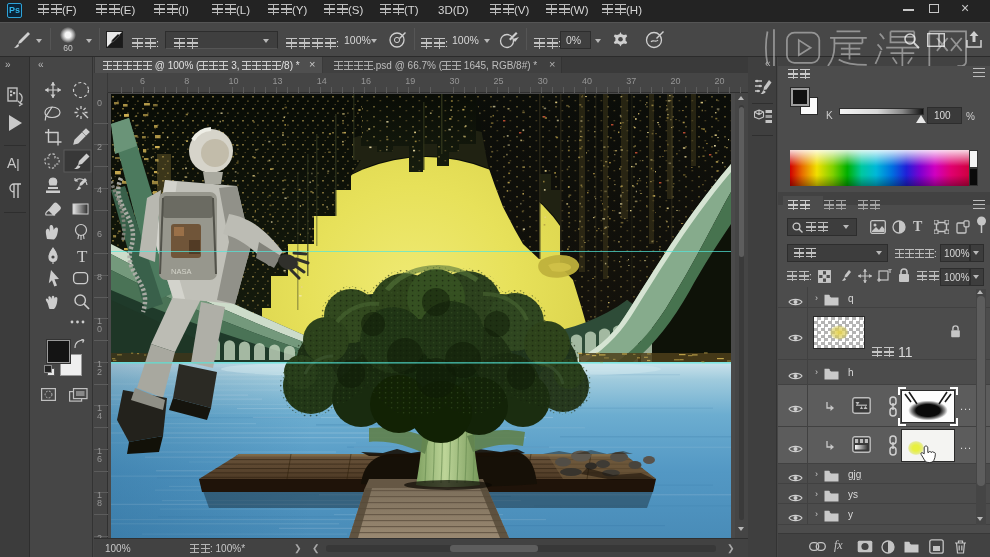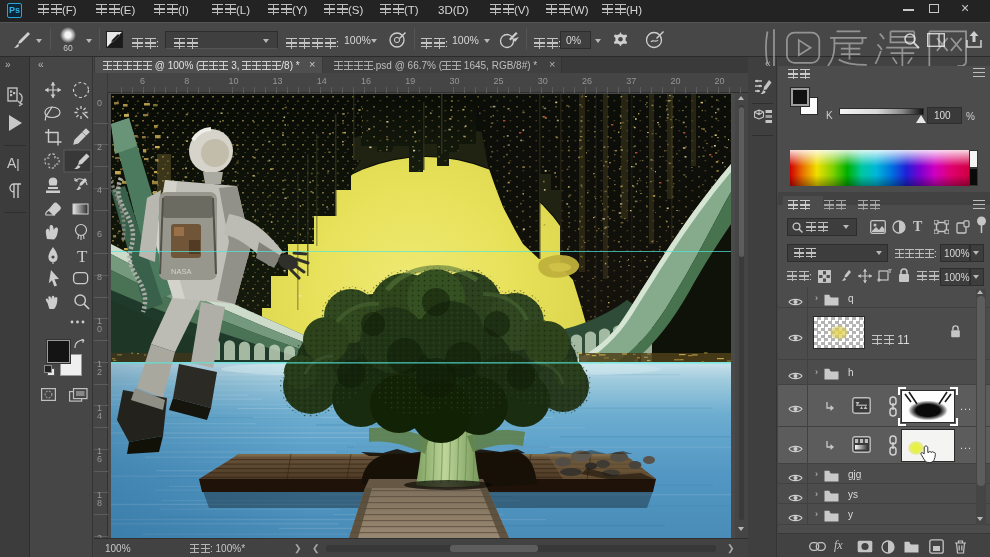--- a/index.html
+++ b/index.html
@@ -229,21 +229,21 @@
 <div class="abs" style="left:46.0px;top:3px;color:#969696;font-size:9px;">6</div>
 <div class="abs" style="left:90.2px;top:3px;color:#969696;font-size:9px;">8</div>
 <div class="abs" style="left:134.4px;top:3px;color:#969696;font-size:9px;">10</div>
 <div class="abs" style="left:178.6px;top:3px;color:#969696;font-size:9px;">13</div>
 <div class="abs" style="left:222.8px;top:3px;color:#969696;font-size:9px;">14</div>
 <div class="abs" style="left:267.0px;top:3px;color:#969696;font-size:9px;">16</div>
 <div class="abs" style="left:311.2px;top:3px;color:#969696;font-size:9px;">19</div>
 <div class="abs" style="left:355.4px;top:3px;color:#969696;font-size:9px;">30</div>
 <div class="abs" style="left:399.6px;top:3px;color:#969696;font-size:9px;">25</div>
 <div class="abs" style="left:443.8px;top:3px;color:#969696;font-size:9px;">30</div>
-<div class="abs" style="left:488.0px;top:3px;color:#969696;font-size:9px;">26</div>
+<div class="abs" style="left:488.0px;top:3px;color:#969696;font-size:9px;">40</div>
 <div class="abs" style="left:532.2px;top:3px;color:#969696;font-size:9px;">37</div>
 <div class="abs" style="left:576.4px;top:3px;color:#969696;font-size:9px;">20</div>
 <div class="abs" style="left:620.6px;top:3px;color:#969696;font-size:9px;">20</div>
 </div>
 <div class="abs" style="left:94px;top:93px;width:14px;height:445px;background:#454545;border-right:1px solid #303030;">
 <div class="abs" style="left:0;top:0;width:14px;height:445px;background:repeating-linear-gradient(to bottom,transparent 0 20.75px,#5c5c5c 20.75px 21.75px);background-position:0 9px;"></div>
 <div class="abs" style="left:3px;top:6.0px;color:#969696;font-size:9px;line-height:8px;">0</div>
 <div class="abs" style="left:3px;top:49.5px;color:#969696;font-size:9px;line-height:8px;">2</div>
 <div class="abs" style="left:3px;top:93.0px;color:#969696;font-size:9px;line-height:8px;">4</div>
 <div class="abs" style="left:3px;top:136.5px;color:#969696;font-size:9px;line-height:8px;">6</div>
@@ -1171,21 +1171,21 @@
 <path d="M0.5 2 L0.5 0.8 L5 0.8 L6.2 2" fill="#c9c9c9"></path>
         </svg></div>
 <div class="abs" style="left:70px;top:101px;color:#dadada;font-size:10px;">q</div>
 <div class="abs" style="left:10px;top:137px;"><svg width="15" height="10" viewBox="0 0 15 10">
 <path d="M1 5 C3.5 1.5 11.5 1.5 14 5 C11.5 8.5 3.5 8.5 1 5 Z" fill="none" stroke="#cfcfcf" stroke-width="1.2"></path>
 <circle cx="7.5" cy="5" r="2" fill="#cfcfcf"></circle>
         </svg></div>
 <div class="abs" style="left:29px;top:116px;width:1px;height:52px;background:#414141;"></div>
 <div class="abs" style="left:35px;top:124px;width:52px;height:33px;background:repeating-conic-gradient(#b4b4b4 0 25%,#fff 0 50%) 0 0/7px 7px;border:1px solid #2a2a2a;"></div>
 <div class="abs" style="left:35px;top:124px;width:52px;height:33px;background:radial-gradient(ellipse 13px 10px at 50% 50%,rgba(232,212,80,.98),rgba(210,200,90,.55) 60%,rgba(190,190,120,0) 75%);"></div>
-<div class="abs" style="left:94px;top:141px;color:#dadada;font-size:12px;"><i class="cj" style="width:10px;height:10px;margin-right:2px;"></i><i class="cj" style="width:10px;height:10px;margin-right:0px;"></i> 11</div>
+<div class="abs" style="left:94px;top:152px;color:#dadada;font-size:14px;"><i class="cj" style="width:10px;height:10px;margin-right:2px;"></i><i class="cj" style="width:10px;height:10px;margin-right:0px;"></i> 11</div>
 <svg class="abs" style="left:172px;top:133px;" width="11" height="13" viewBox="0 0 12 15">
 <rect x="1" y="6" width="10" height="8" rx="1" fill="#c6c6c6"></rect>
 <path d="M3 6 V4 A3 3 0 0 1 9 4 V6" fill="none" stroke="#c6c6c6" stroke-width="1.6"></path>
       </svg>
 <div class="abs" style="left:10px;top:175px;"><svg width="15" height="10" viewBox="0 0 15 10">
 <path d="M1 5 C3.5 1.5 11.5 1.5 14 5 C11.5 8.5 3.5 8.5 1 5 Z" fill="none" stroke="#cfcfcf" stroke-width="1.2"></path>
 <circle cx="7.5" cy="5" r="2" fill="#cfcfcf"></circle>
         </svg></div>
 <div class="abs" style="left:29px;top:168px;width:1px;height:25px;background:#414141;"></div>
 <div class="abs" style="left:37px;top:175px;color:#c8c8c8;font-size:9px;">›</div>

